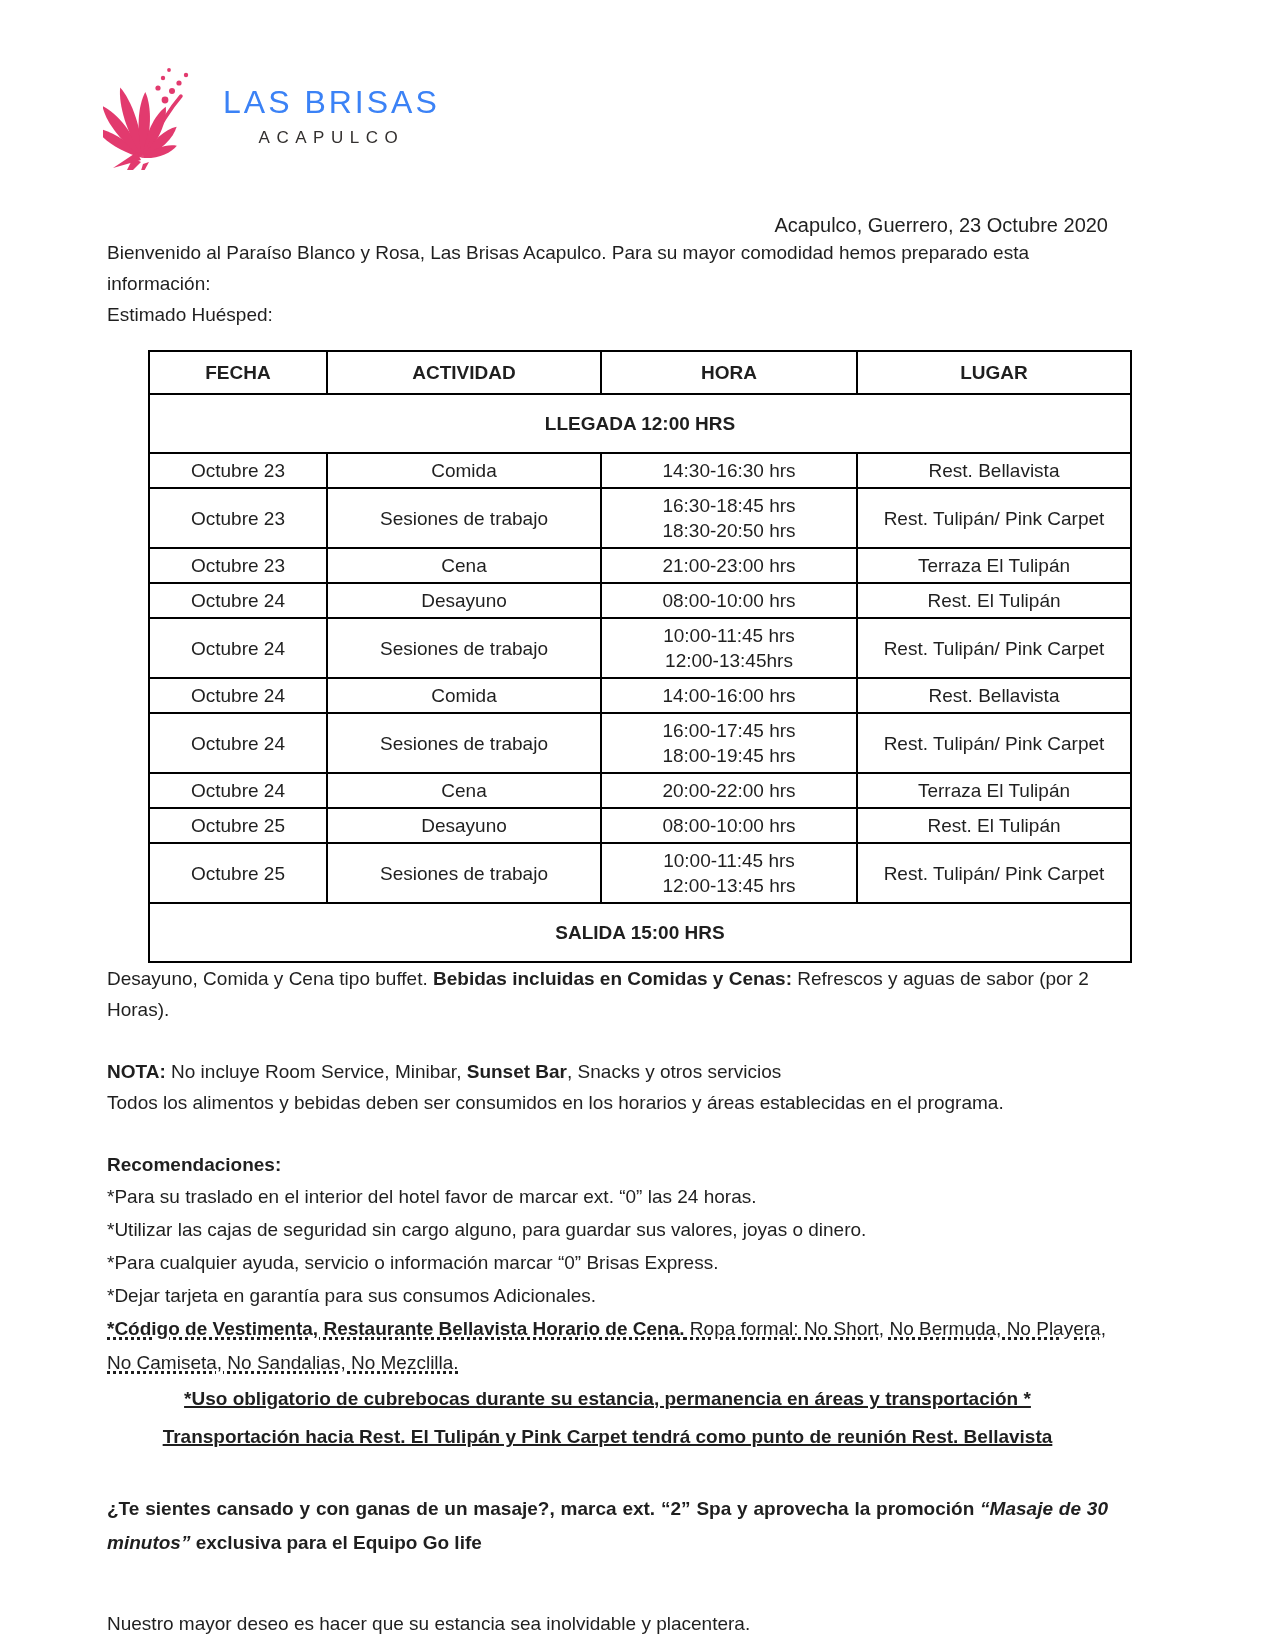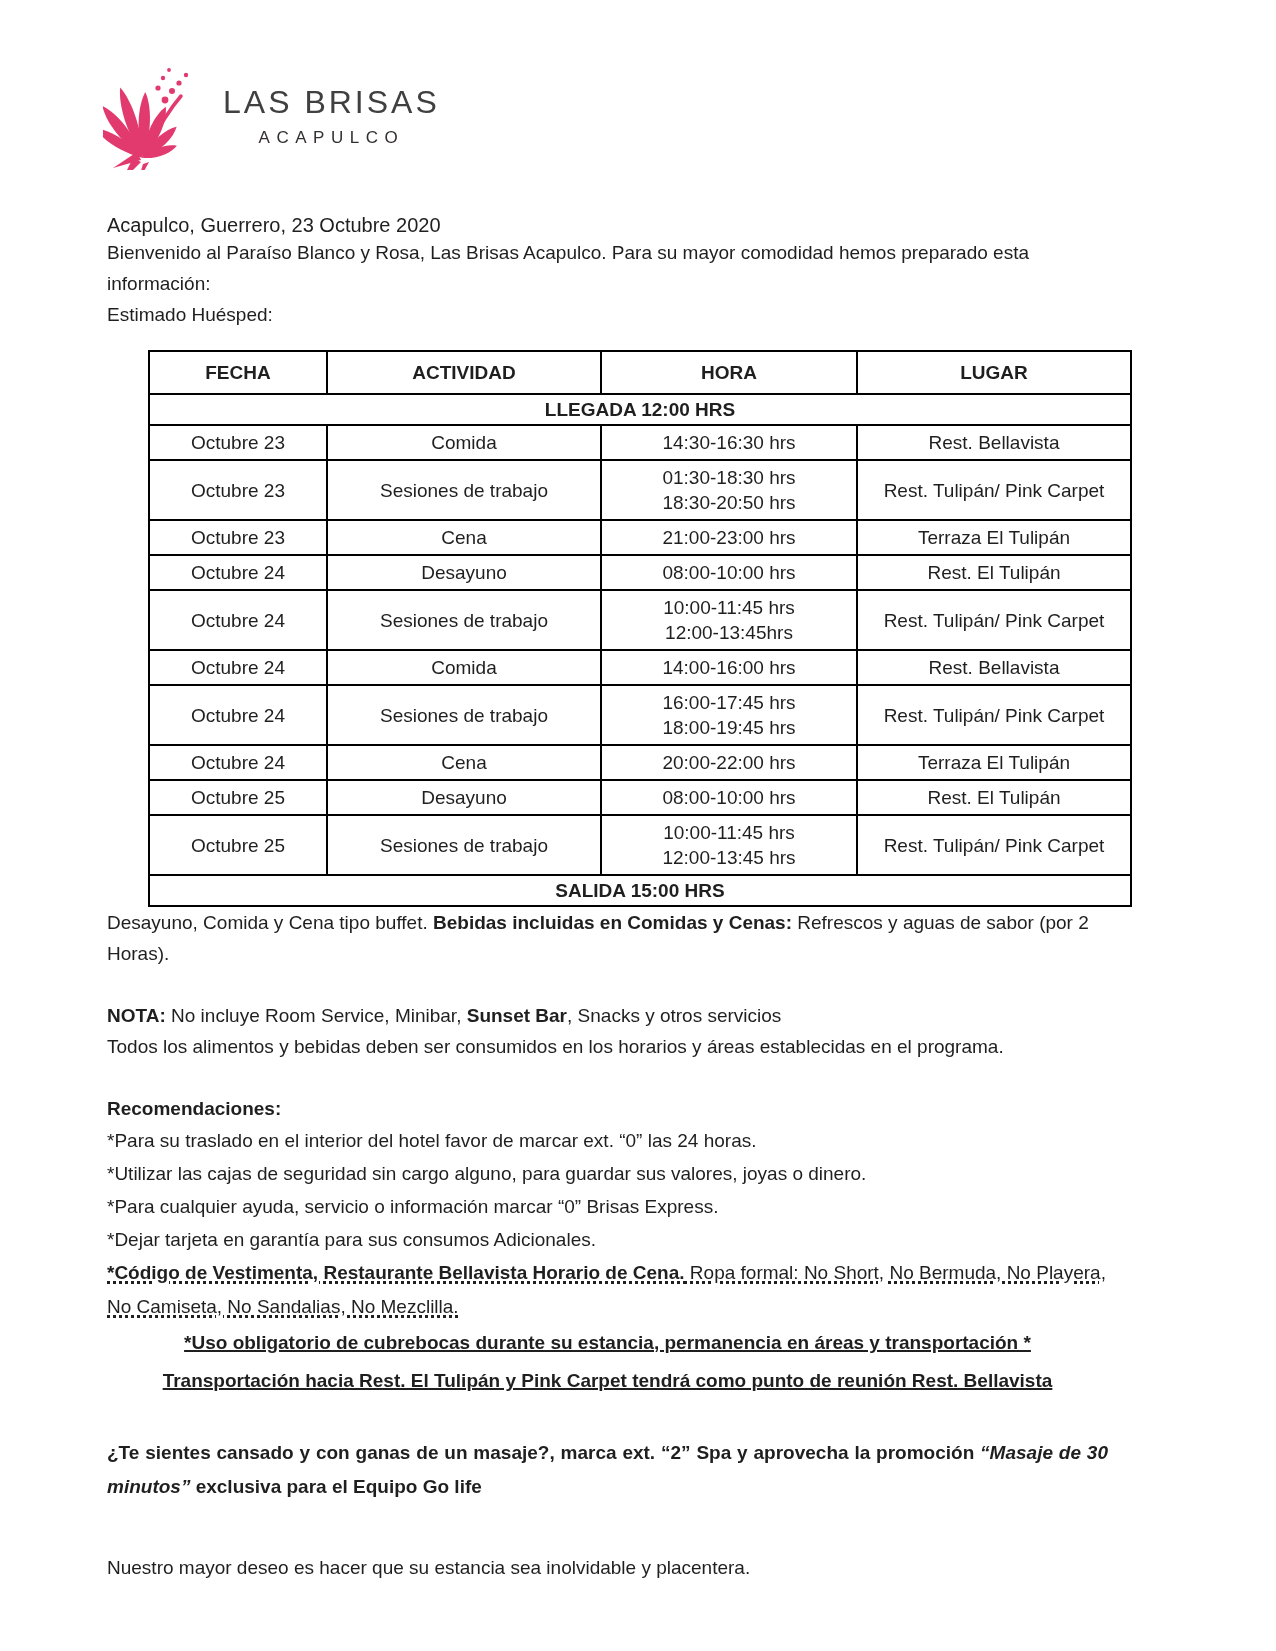--- a/index.html
+++ b/index.html
@@ -9,24 +9,24 @@
     background: #ffffff;
     font-family: "Liberation Sans", sans-serif;
     color: #1f1f1f;
     font-size: 19px;
   }
   .page { padding: 62px 168px 0 107px; }
 
   
   .logo-row { display: flex; align-items: center; gap: 16px; margin-left: -4px; }
   .logo-flower { width: 104px; height: 108px; flex: 0 0 auto; }
-  .logo-text .brand { font-size: 32px; letter-spacing: 3px; color: #404040; font-weight: 400; }
+  .logo-text .brand { font-size: 32px; letter-spacing: 3px; color: #3b82f6; font-weight: 400; }
   .logo-text .city  { font-size: 17px; letter-spacing: 6.5px; color: #33302f; margin-top: 7px; text-align: center; }
 
-  .dateline { text-align: left; font-size: 20px; margin-top: 44px; }
+  .dateline { text-align: right; font-size: 20px; margin-top: 44px; }
   .greeting { margin-top: 54px; }
   .intro    { margin-top: 30px; }
 
   
   table.schedule {
     border-collapse: collapse;
     margin: 20px 0 0 41px;
     width: 982px;
     table-layout: fixed;
     border-radius: 21px;
@@ -37,21 +37,21 @@
     vertical-align: middle;
     font-size: 19px;
     padding: 4px 3px;
     line-height: 25px;
   }
   table.schedule th { font-weight: 700; padding: 8px 3px; }
   table.schedule col.c1 { width: 178px; }
   table.schedule col.c2 { width: 274px; }
   table.schedule col.c3 { width: 256px; }
   table.schedule col.c4 { width: 274px; }
-  tr.banner td { font-weight: 700; padding: 2px 3px; }
+  tr.banner td { font-weight: 700; padding: 16px 3px; }
 
   .para { margin: 0; line-height: 31px; }
   .bold { font-weight: 700; }
   .section-title { font-weight: 700; margin: 0; line-height: 31px; }
   .mt-sm { margin-top: 6px; }
   .mt-md { margin-top: 31px; }
   .mt-lg { margin-top: 36px; }
 
   .reco-item { margin: 0; line-height: 33px; }
   .dotted-underline {
@@ -164,21 +164,21 @@
           </td>
         </tr>
         <tr>
           <td>
             <div>Octubre 23</div>
           </td>
           <td>
             <div>Sesiones de trabajo</div>
           </td>
           <td>
-            <div>01:30-18:30 hrs</div>
+            <div>16:30-18:45 hrs</div>
             <div>18:30-20:50 hrs</div>
           </td>
           <td>
             <div>Rest. Tulipán/ Pink Carpet</div>
           </td>
         </tr>
         <tr>
           <td>
             <div>Octubre 23</div>
           </td>

